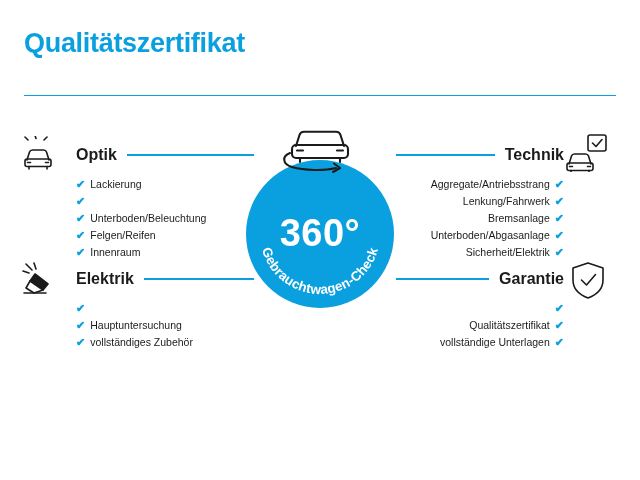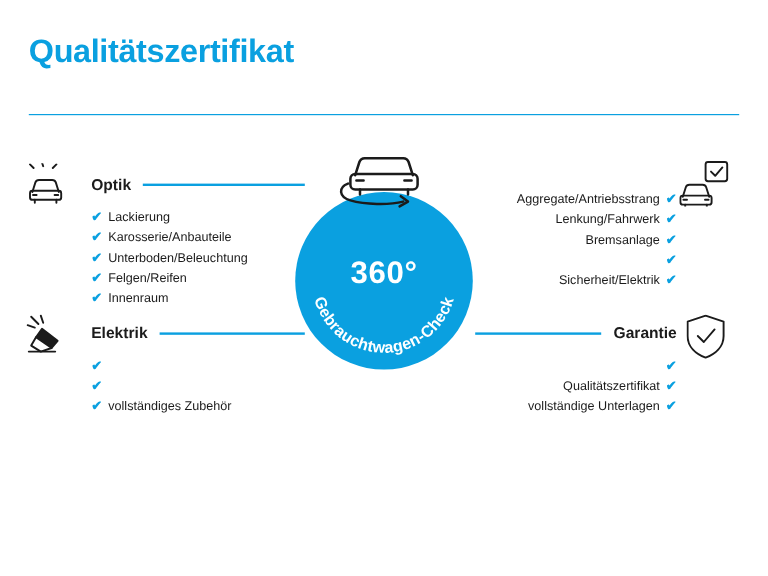--- a/index.html
+++ b/index.html
@@ -47,21 +47,21 @@
     display: flex;
     align-items: center;
   }
   .block-head.left {
     justify-content: flex-start;
   }
   .block-head.right {
     justify-content: flex-end;
   }
   .block-title {
-    font-size: 13px;
+    font-size: 16px;
     font-weight: bold;
     color: #1b1b1b;
     white-space: nowrap;
   }
   .head-rule {
     height: 2px;
     background: #0aa0e0;
     flex: 1 1 auto;
   }
   .head-rule.left { margin-left: 10px; }
@@ -123,21 +123,21 @@
     border-radius: 50%;
     background: #0aa0e0;
   }
   .center-degrees {
     position: absolute;
     left: 0;
     top: 92px;
     width: 184px;
     text-align: center;
     color: #ffffff;
-    font-size: 26px;
+    font-size: 38px;
     font-weight: bold;
     letter-spacing: 0.5px;
   }
   .car-top {
     position: absolute;
     left: 50px;
     top: 0;
     width: 84px;
     height: 56px;
   }
@@ -206,72 +206,77 @@
       <span class="block-title">Optik</span>
       <span class="head-rule left"></span>
     </div>
     <ul class="items left">
       <li>
           <span class="chk">✔</span>
           <span>Lackierung</span>
         </li>
       <li>
           <span class="chk">✔</span>
-          <span>Karosserie/Anbauteile</span>
         </li>
       <li>
           <span class="chk">✔</span>
           <span>Unterboden/Beleuchtung</span>
         </li>
       <li>
           <span class="chk">✔</span>
           <span>Felgen/Reifen</span>
         </li>
       <li>
           <span class="chk">✔</span>
           <span>Innenraum</span>
         </li>
     </ul>
   </div>
 
   <div class="block" id="block-technik">
+    <div class="block-head right">
+      <span class="head-rule right"></span>
+      <span class="block-title">Technik</span>
+    </div>
     <ul class="items right">
       <li>
           <span>Aggregate/Antriebsstrang</span>
           <span class="chk">✔</span>
         </li>
       <li>
           <span>Lenkung/Fahrwerk</span>
           <span class="chk">✔</span>
         </li>
       <li>
           <span>Bremsanlage</span>
           <span class="chk">✔</span>
         </li>
       <li>
+          <span>Unterboden/Abgasanlage</span>
           <span class="chk">✔</span>
         </li>
       <li>
           <span>Sicherheit/Elektrik</span>
           <span class="chk">✔</span>
         </li>
     </ul>
   </div>
 
   <div class="block" id="block-wartung">
     <div class="block-head left">
       <span class="block-title">Elektrik</span>
       <span class="head-rule left"></span>
     </div>
     <ul class="items left">
       <li>
           <span class="chk">✔</span>
         </li>
       <li>
           <span class="chk">✔</span>
+          <span>Hauptuntersuchung</span>
         </li>
       <li>
           <span class="chk">✔</span>
           <span>vollständiges Zubehör</span>
         </li>
     </ul>
   </div>
 
   <div class="block" id="block-garantie">
     <div class="block-head right">

